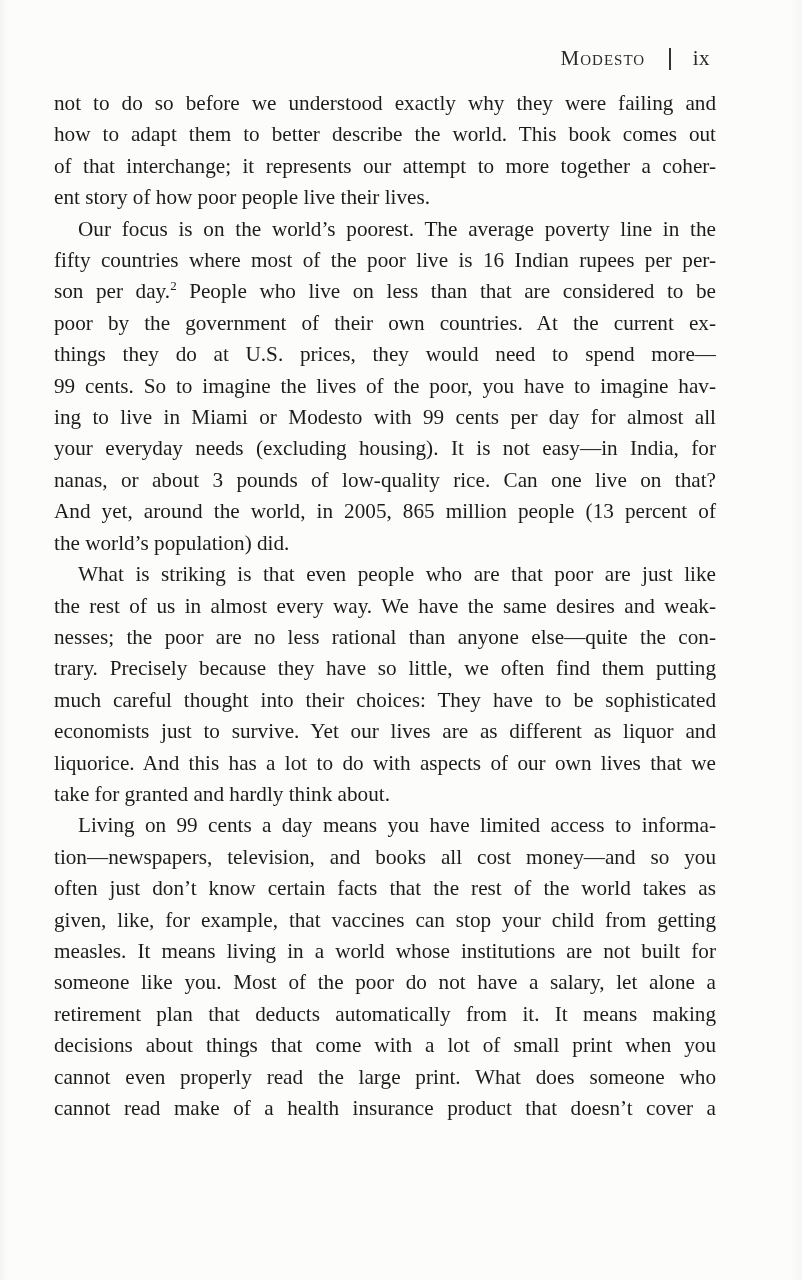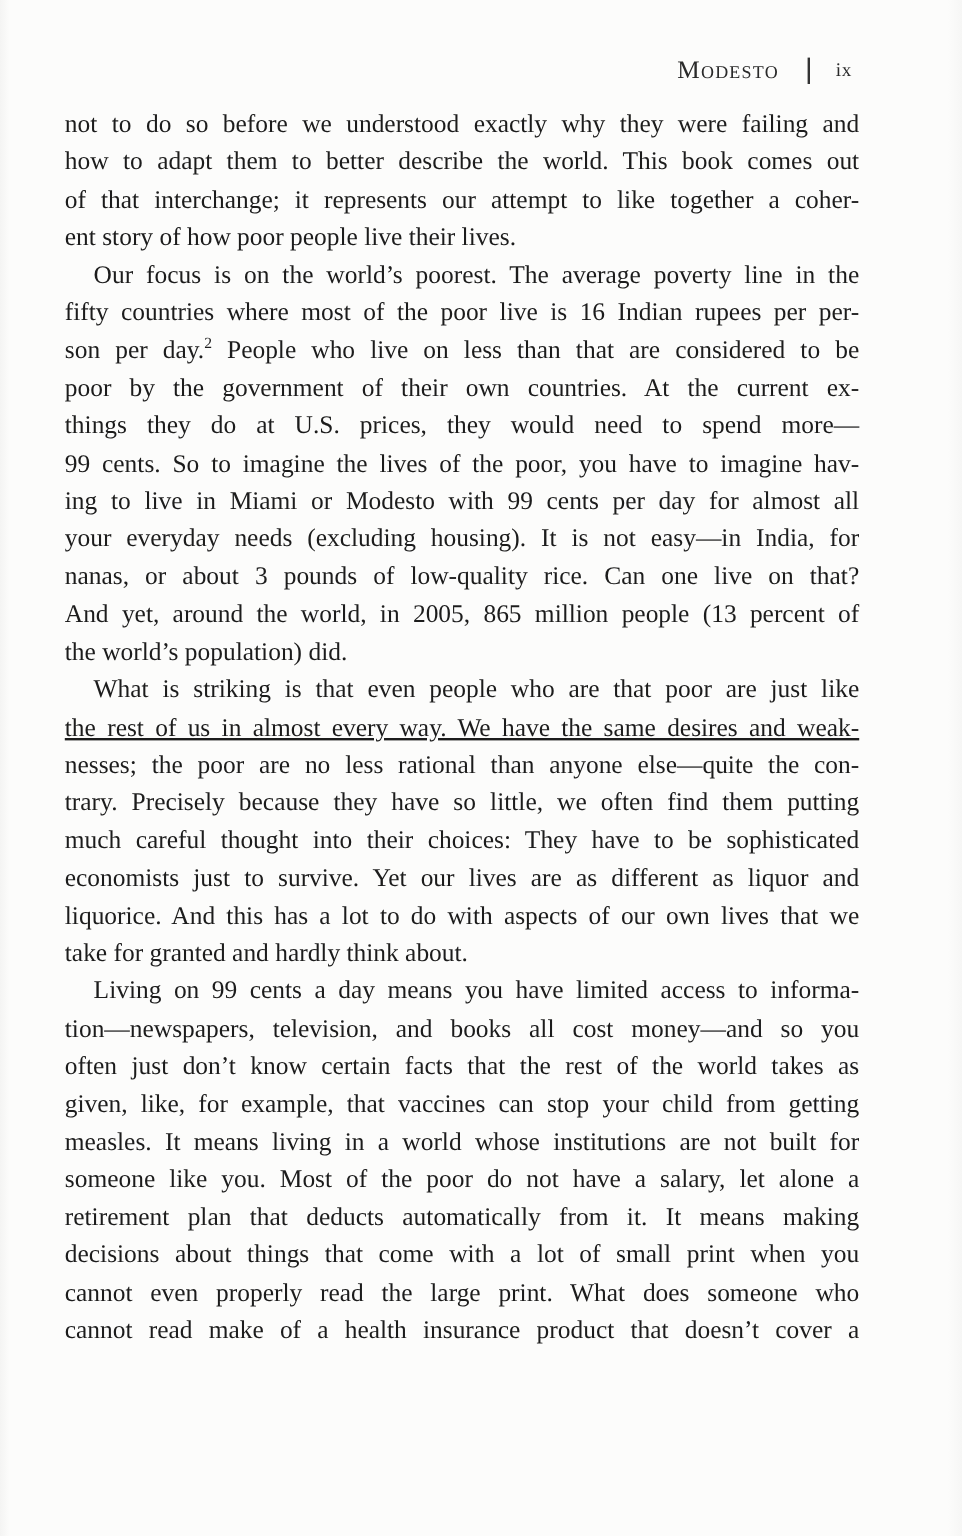--- a/index.html
+++ b/index.html
@@ -39,21 +39,21 @@
       letter-spacing: 1px;
     }
     .running-head .sep {
       display: inline-block;
       width: 1.5px;
       height: 22px;
       background: #333;
       margin: 0 22px 0 24px;
     }
     .running-head .folio {
-      font-size: 16px;
+      font-size: 21px;
     }
     .body-text {
       position: absolute;
       left: 54px;
       top: 88px;
       width: 662px;
       font-size: 21.2px;
       line-height: 31.4px;
       text-align: justify;
       hyphens: manual;
@@ -85,41 +85,41 @@
     <span class="section">Modesto</span>
     <span class="sep"></span>
     <span class="folio">ix</span>
   </div>
 
   <div class="body-text">
 
     <p>
       <span class="line" style="width: 100%; box-sizing: border-box;">not to do so before we understood exactly why they were failing and</span>
       <span class="line" style="width: 100%; box-sizing: border-box;">how to adapt them to better describe the world. This book comes out</span>
-      <span class="line" style="width: 100%; box-sizing: border-box;">of that interchange; it represents our attempt to like together a coher-</span>
+      <span class="line" style="width: 100%; box-sizing: border-box;">of that interchange; it represents our attempt to more together a coher-</span>
       <span class="line last">ent story of how poor people live their lives.</span>
     </p>
 
     <p>
       <span class="line" style="padding-left: 24px; width: 100%; box-sizing: border-box;">Our focus is on the world’s poorest. The average poverty line in the</span>
       <span class="line" style="width: 100%; box-sizing: border-box;">fifty countries where most of the poor live is 16 Indian rupees per per-</span>
       <span class="line" style="width: 100%; box-sizing: border-box;"><span>son per day.</span><sup>2</sup><span> People who live on less than that are considered to be</span></span>
       <span class="line" style="width: 100%; box-sizing: border-box;">poor by the government of their own countries. At the current ex-</span>
       <span class="line" style="width: 100%; box-sizing: border-box;">things they do at U.S. prices, they would need to spend more—</span>
       <span class="line" style="width: 100%; box-sizing: border-box;">99 cents. So to imagine the lives of the poor, you have to imagine hav-</span>
       <span class="line" style="width: 100%; box-sizing: border-box;">ing to live in Miami or Modesto with 99 cents per day for almost all</span>
       <span class="line" style="width: 100%; box-sizing: border-box;">your everyday needs (excluding housing). It is not easy—in India, for</span>
       <span class="line" style="width: 100%; box-sizing: border-box;">nanas, or about 3 pounds of low-quality rice. Can one live on that?</span>
       <span class="line" style="width: 100%; box-sizing: border-box;">And yet, around the world, in 2005, 865 million people (13 percent of</span>
       <span class="line last">the world’s population) did.</span>
     </p>
 
     <p>
       <span class="line" style="padding-left: 24px; width: 100%; box-sizing: border-box;">What is striking is that even people who are that poor are just like</span>
-      <span class="line" style="width: 100%; box-sizing: border-box; text-decoration: underline;">the rest of us in almost every way. We have the same desires and weak-</span>
+      <span class="line" style="width: 100%; box-sizing: border-box;">the rest of us in almost every way. We have the same desires and weak-</span>
       <span class="line" style="width: 100%; box-sizing: border-box;">nesses; the poor are no less rational than anyone else—quite the con-</span>
       <span class="line" style="width: 100%; box-sizing: border-box;">trary. Precisely because they have so little, we often find them putting</span>
       <span class="line" style="width: 100%; box-sizing: border-box;">much careful thought into their choices: They have to be sophisticated</span>
       <span class="line" style="width: 100%; box-sizing: border-box;">economists just to survive. Yet our lives are as different as liquor and</span>
       <span class="line" style="width: 100%; box-sizing: border-box;">liquorice. And this has a lot to do with aspects of our own lives that we</span>
       <span class="line last">take for granted and hardly think about.</span>
     </p>
 
     <p>
       <span class="line" style="padding-left: 24px; width: 100%; box-sizing: border-box;">Living on 99 cents a day means you have limited access to informa-</span>

